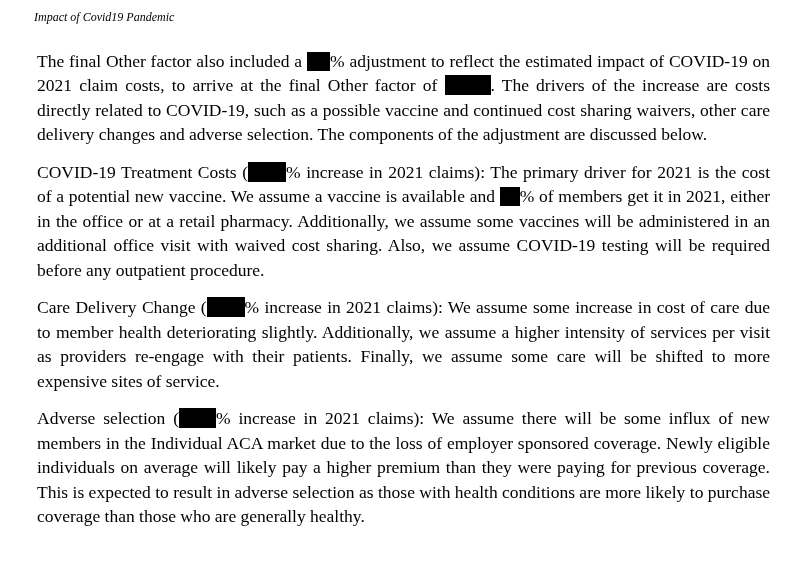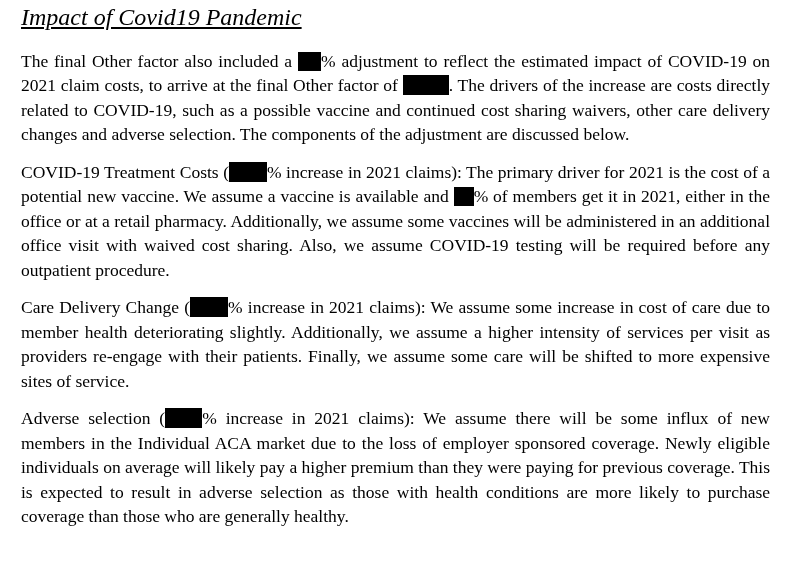--- a/index.html
+++ b/index.html
@@ -16,29 +16,28 @@
     box-sizing: border-box;
     width: 791px;
     height: 564px;
     padding: 5px 21px 0 21px;
     font-family: "Liberation Serif", "DejaVu Serif", serif;
     font-size: 17.5px;
     line-height: 24.5px;
     color: #000000;
   }
   .title {
-    font-size: 24px;
+    font-size: 12px;
     font-weight: normal;
     font-style: italic;
-    text-decoration: underline;
-    margin: 0 0 19px 0;
+    margin: 0 0 19px 13px;
     line-height: 24.5px;
   }
   .para {
-    margin: 0 0 13px 0;
+    margin: 0 0 13px 16px;
     text-align: justify;
   }
   .lead-italic {
   }
   .redaction {
     display: inline-block;
     background: #000000;
     vertical-align: -4px;
   }
 </style>

